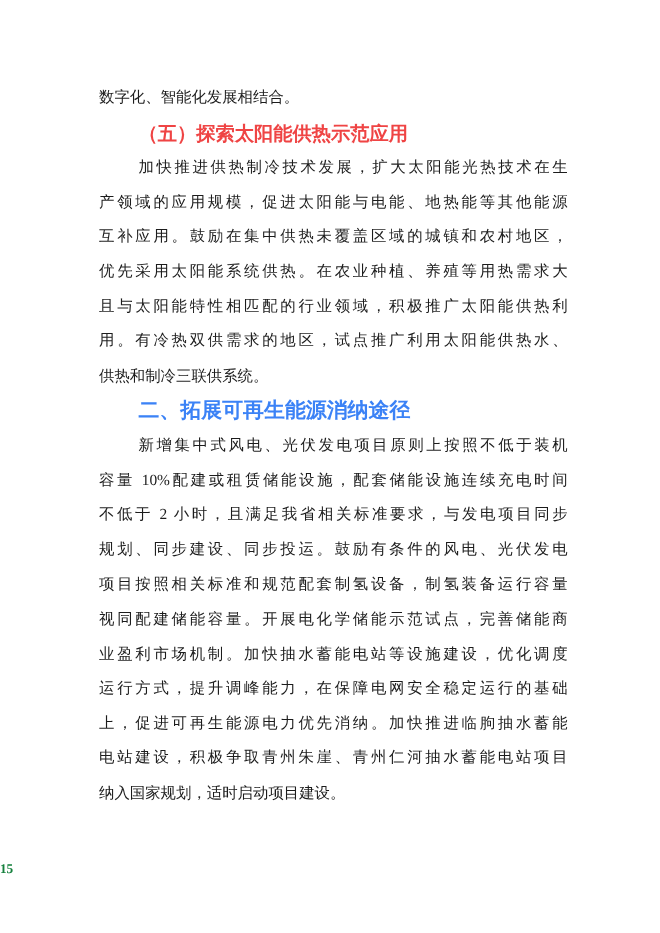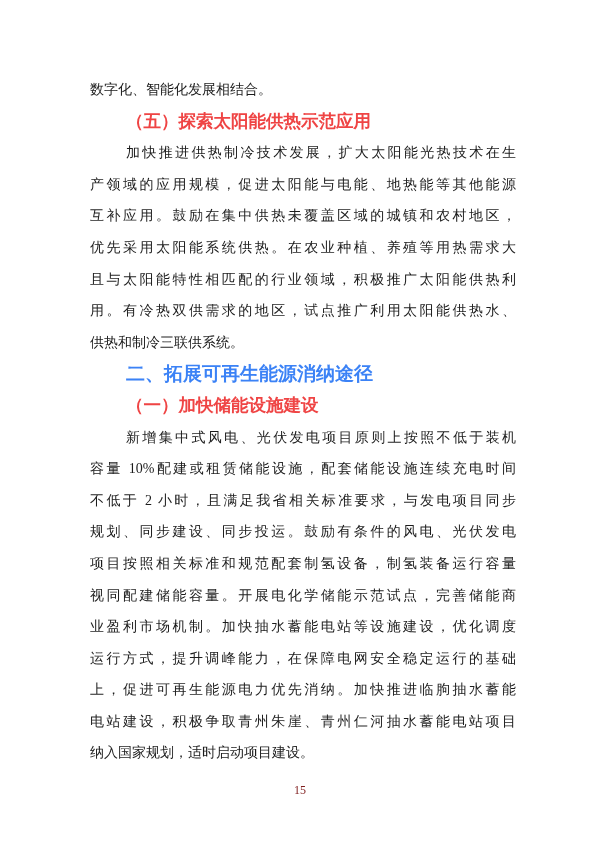--- a/index.html
+++ b/index.html
@@ -54,42 +54,41 @@
     padding-left: 36px;
     color: #ef4444;
   }
   .page-number {
     position: absolute;
     left: 0;
     right: 0;
     top: 780px;
     height: 20px;
     line-height: 20px;
-    text-align: center;
     font-size: 12px;
-    color: #7f1d1d;
+    color: #15803d;
     font-family: "Liberation Serif", serif;
+    font-weight: bold;
   }
 </style>
 </head>
 <body>
 
 <div class="page">
   <div class="text-block">
       <div class="line">数字化、智能化发展相结合。</div>
       <div class="line h-sub">（五）探索太阳能供热示范应用</div>
       <div class="line justify indent">加快推进供热制冷技术发展，扩大太阳能光热技术在生</div>
       <div class="line justify">产领域的应用规模，促进太阳能与电能、地热能等其他能源</div>
       <div class="line justify">互补应用。鼓励在集中供热未覆盖区域的城镇和农村地区，</div>
       <div class="line justify">优先采用太阳能系统供热。在农业种植、养殖等用热需求大</div>
       <div class="line justify">且与太阳能特性相匹配的行业领域，积极推广太阳能供热利</div>
       <div class="line justify">用。有冷热双供需求的地区，试点推广利用太阳能供热水、</div>
       <div class="line">供热和制冷三联供系统。</div>
       <div class="line h-main">二、拓展可再生能源消纳途径</div>
-      <div class="line h-sub">（一）加快储能设施建设</div>
       <div class="line justify indent">新增集中式风电、光伏发电项目原则上按照不低于装机</div>
       <div class="line justify">容量 10%配建或租赁储能设施，配套储能设施连续充电时间</div>
       <div class="line justify">不低于 2 小时，且满足我省相关标准要求，与发电项目同步</div>
       <div class="line justify">规划、同步建设、同步投运。鼓励有条件的风电、光伏发电</div>
       <div class="line justify">项目按照相关标准和规范配套制氢设备，制氢装备运行容量</div>
       <div class="line justify">视同配建储能容量。开展电化学储能示范试点，完善储能商</div>
       <div class="line justify">业盈利市场机制。加快抽水蓄能电站等设施建设，优化调度</div>
       <div class="line justify">运行方式，提升调峰能力，在保障电网安全稳定运行的基础</div>
       <div class="line justify">上，促进可再生能源电力优先消纳。加快推进临朐抽水蓄能</div>
       <div class="line justify">电站建设，积极争取青州朱崖、青州仁河抽水蓄能电站项目</div>

